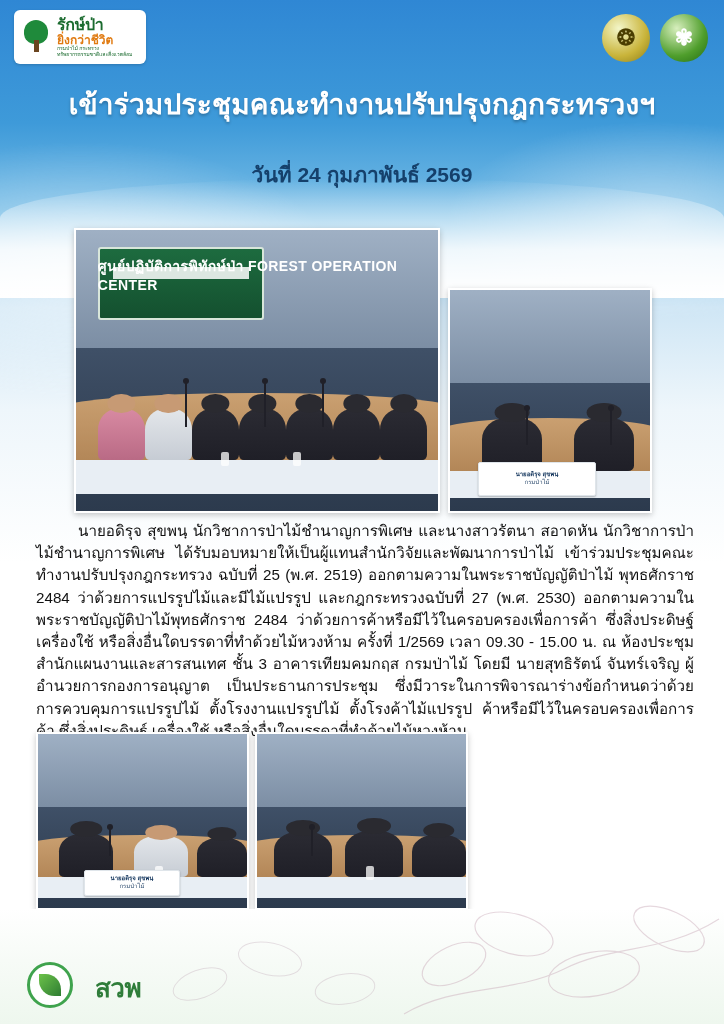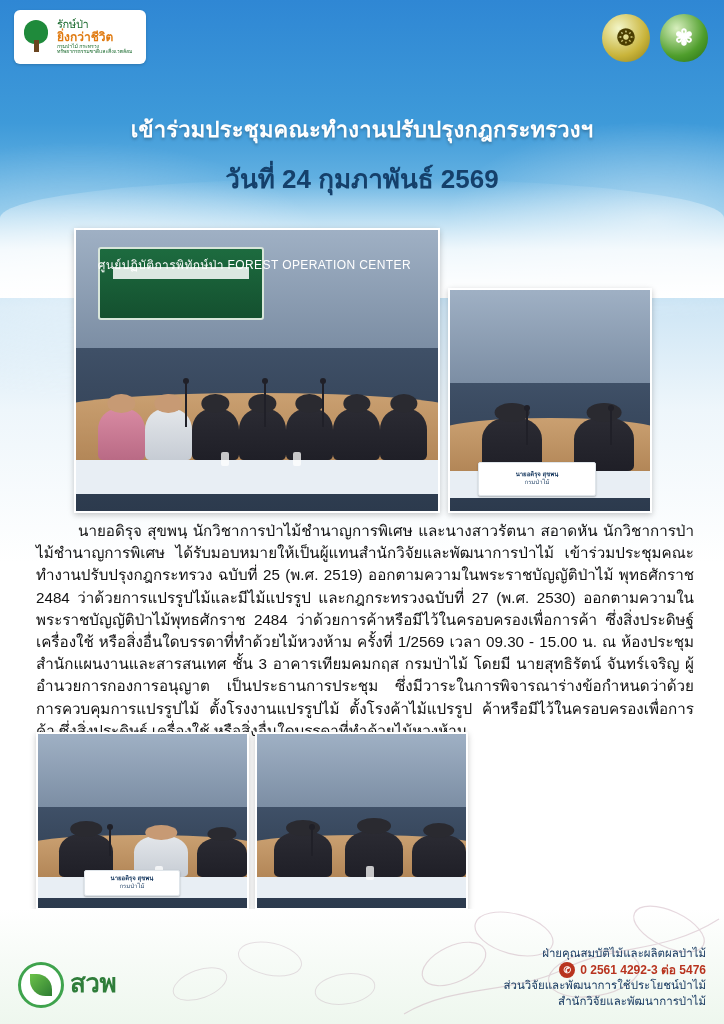--- a/index.html
+++ b/index.html
@@ -48,21 +48,21 @@
     position: relative;
   }
   .logo-left .mark .tree {
     position:absolute; left:3px; top:0; width:24px; height:24px;
     background:#1f8a3b; border-radius: 50% 50% 45% 45%;
   }
   .logo-left .mark .trunk {
     position:absolute; left:13px; top:20px; width:5px; height:12px; background:#6b4520;
   }
   .logo-left .txt { line-height: 1.05; }
-  .logo-left .t1 { font-size: 11px; font-weight: normal; color:#1b6b2f; letter-spacing:-.3px; }
+  .logo-left .t1 { font-size: 16px; font-weight: bold; color:#1b6b2f; letter-spacing:-.3px; }
   .logo-left .t2 { font-size: 12px; font-weight: bold; color:#e07a10; }
   .logo-left .t3 { font-size: 5.2px; color:#1b6b2f; letter-spacing:-.1px; }
 
   .logos-right {
     position:absolute; right: 16px; top: 14px;
     display:flex; gap: 10px; align-items:center;
   }
   .seal {
     width: 48px; height: 48px; border-radius: 50%;
     display:flex; align-items:center; justify-content:center;
@@ -70,31 +70,30 @@
     line-height:1.05;
   }
   .seal.s1 { background: radial-gradient(circle at 35% 30%, #f3f6c9, #c9b43a 60%, #8a7b19); color:#4a3d00; }
   .seal.s2 { background: radial-gradient(circle at 35% 30%, #d8efbe, #4f9e2c 60%, #236b13); }
   .seal .glyph { font-size: 22px; }
 
   .title {
     position: absolute; left: 0; right: 0; top: 82px;
     text-align: center;
     color: #ffffff;
-    font-size: 22px;
+    font-size: 28px;
     font-weight: bold;
     letter-spacing: .2px;
     text-shadow: 0 2px 3px rgba(0,0,0,.25);
-    margin-top: 30px;
   }
   .subtitle {
     position: absolute; left: 0; right: 0; top: 158px;
     text-align: center;
     color: #15406b;
-    font-size: 26px;
+    font-size: 21px;
     font-weight: bold;
   }
 
   
   .photos-top {
     position: absolute; left: 74px; top: 228px;
     width: 578px; height: 285px;
     display: flex; gap: 8px;
   }
   .photo {
@@ -165,21 +164,21 @@
   .nameplate {
     position:absolute; bottom:7%; width:118px; height:34px;
     background:#ffffff; border:1px solid #dfe5ea; border-radius:2px;
     display:flex; flex-direction:column; align-items:center; justify-content:center;
     font-size:6px; color:#14365d; line-height:1.25; text-align:center;
     box-shadow:0 1px 2px rgba(0,0,0,.25);
   }
   .nameplate .n1 { font-weight:bold; }
   .banner-text {
     position:absolute; left:6%; top:9%;
-    font-size:12px; color:#ffffff; font-weight:normal; letter-spacing:.4px;
+    font-size:14px; color:#ffffff; font-weight:bold; letter-spacing:.4px;
   }
 
   
   .body-text {
     position: absolute; left: 36px; right: 30px; top: 520px;
     font-size: 15.2px;
     line-height: 1.46;
     color: #111111;
     text-align: justify;
     text-indent: 42px;
@@ -200,22 +199,22 @@
   }
   .foot-leaves {
     position:absolute; right: 0; bottom: 0; width: 330px; height: 150px;
     opacity:.45; pointer-events:none;
   }
   .foot-leaves2 {
     position:absolute; left: 150px; bottom: 0; width: 260px; height: 120px;
     opacity:.35; pointer-events:none;
   }
   .foot-logo {
-    position:absolute; left: 18px; bottom: 16px;
-    display:flex; align-items:flex-start; gap:6px;
+    position:absolute; left: 27px; bottom: 16px;
+    display:flex; align-items:flex-end; gap:22px;
   }
   .foot-logo .ring {
     width: 46px; height: 46px; border-radius:50%;
     border: 3px solid #3fa34d;
     display:flex; align-items:center; justify-content:center;
     background:#ffffff;
   }
   .foot-logo .ring .leaf {
     width:22px; height:22px; border-radius: 0 70% 0 70%;
     background: linear-gradient(135deg,#6cc24a,#2e7d32);
@@ -412,24 +411,15 @@
     </svg>
 
     <div class="foot-logo">
       <div class="ring">
           <div class="leaf"></div>
         </div>
       <div class="ftxt">สวพ</div>
     </div>
 
 
-    <div class="foot-right">
-      <div>ฝ่ายคุณสมบัติไม้และผลิตผลป่าไม้</div>
-      <div class="phone-row">
-        <span class="phone-icon">✆</span>
-        <span>0 2561 4292-3 ต่อ 5476</span>
-      </div>
-      <div>ส่วนวิจัยและพัฒนาการใช้ประโยชน์ป่าไม้</div>
-      <div>สำนักวิจัยและพัฒนาการป่าไม้</div>
-    </div>
   </div>
 
 </div>
 
 </body></html>

